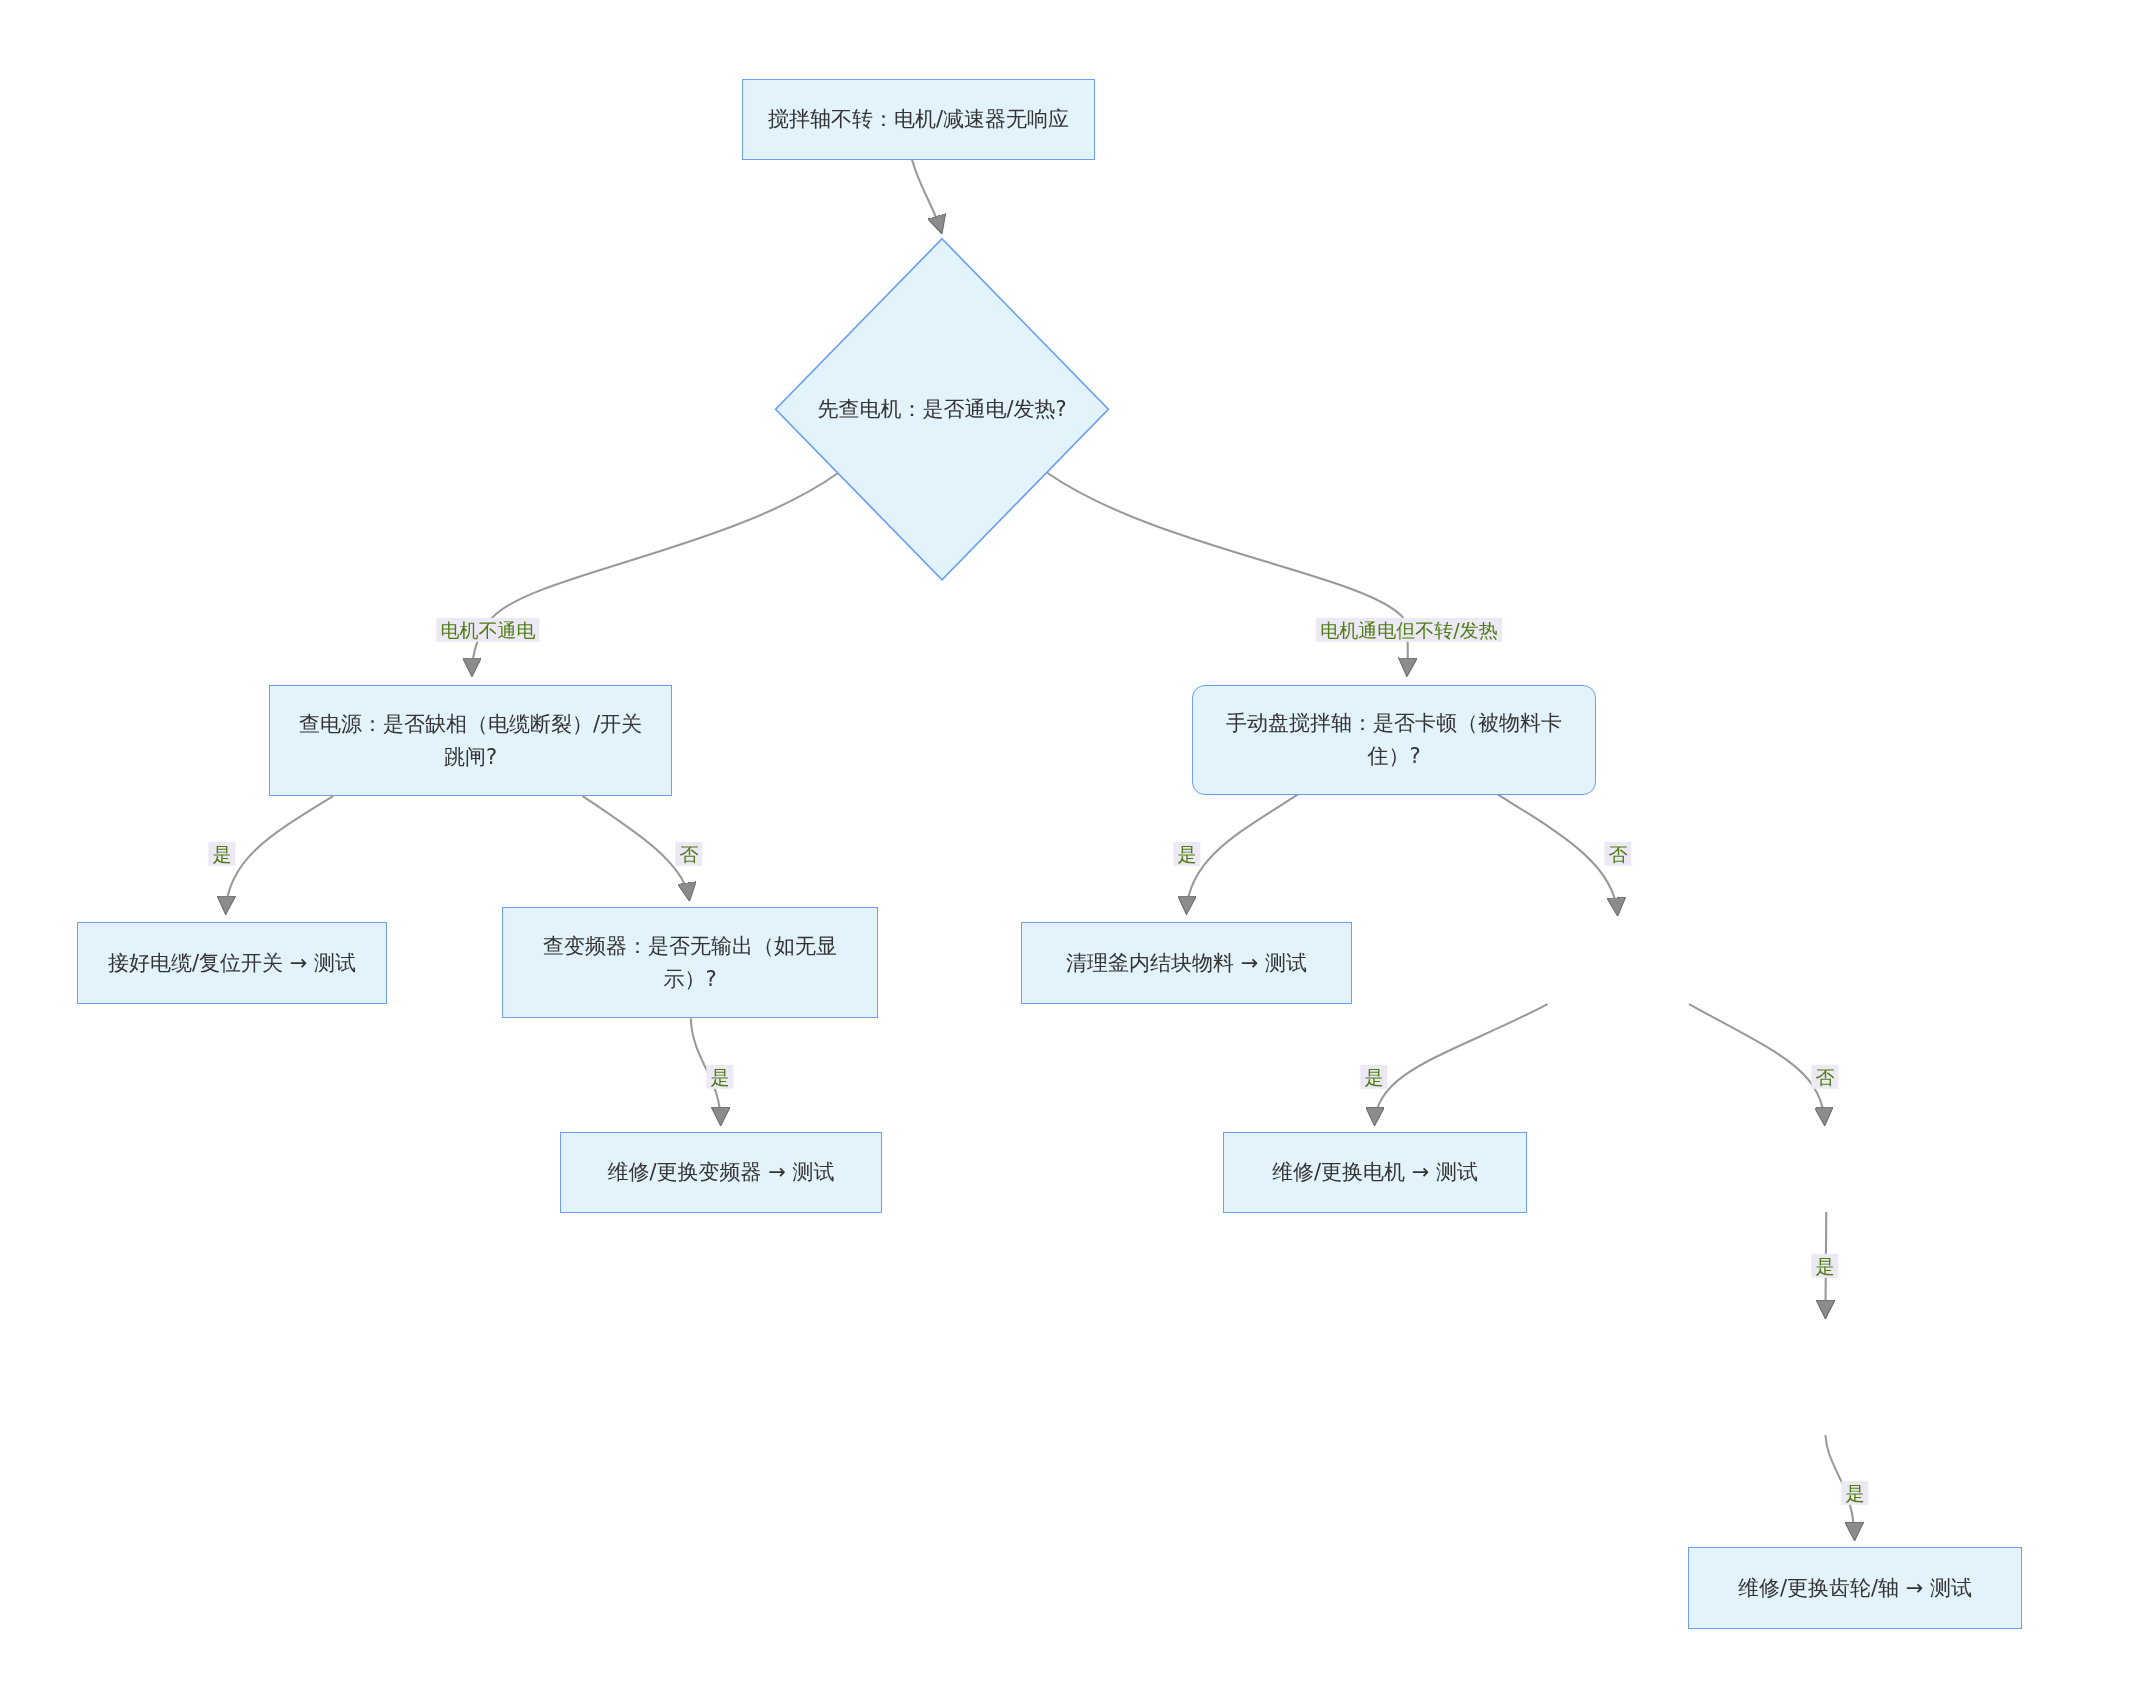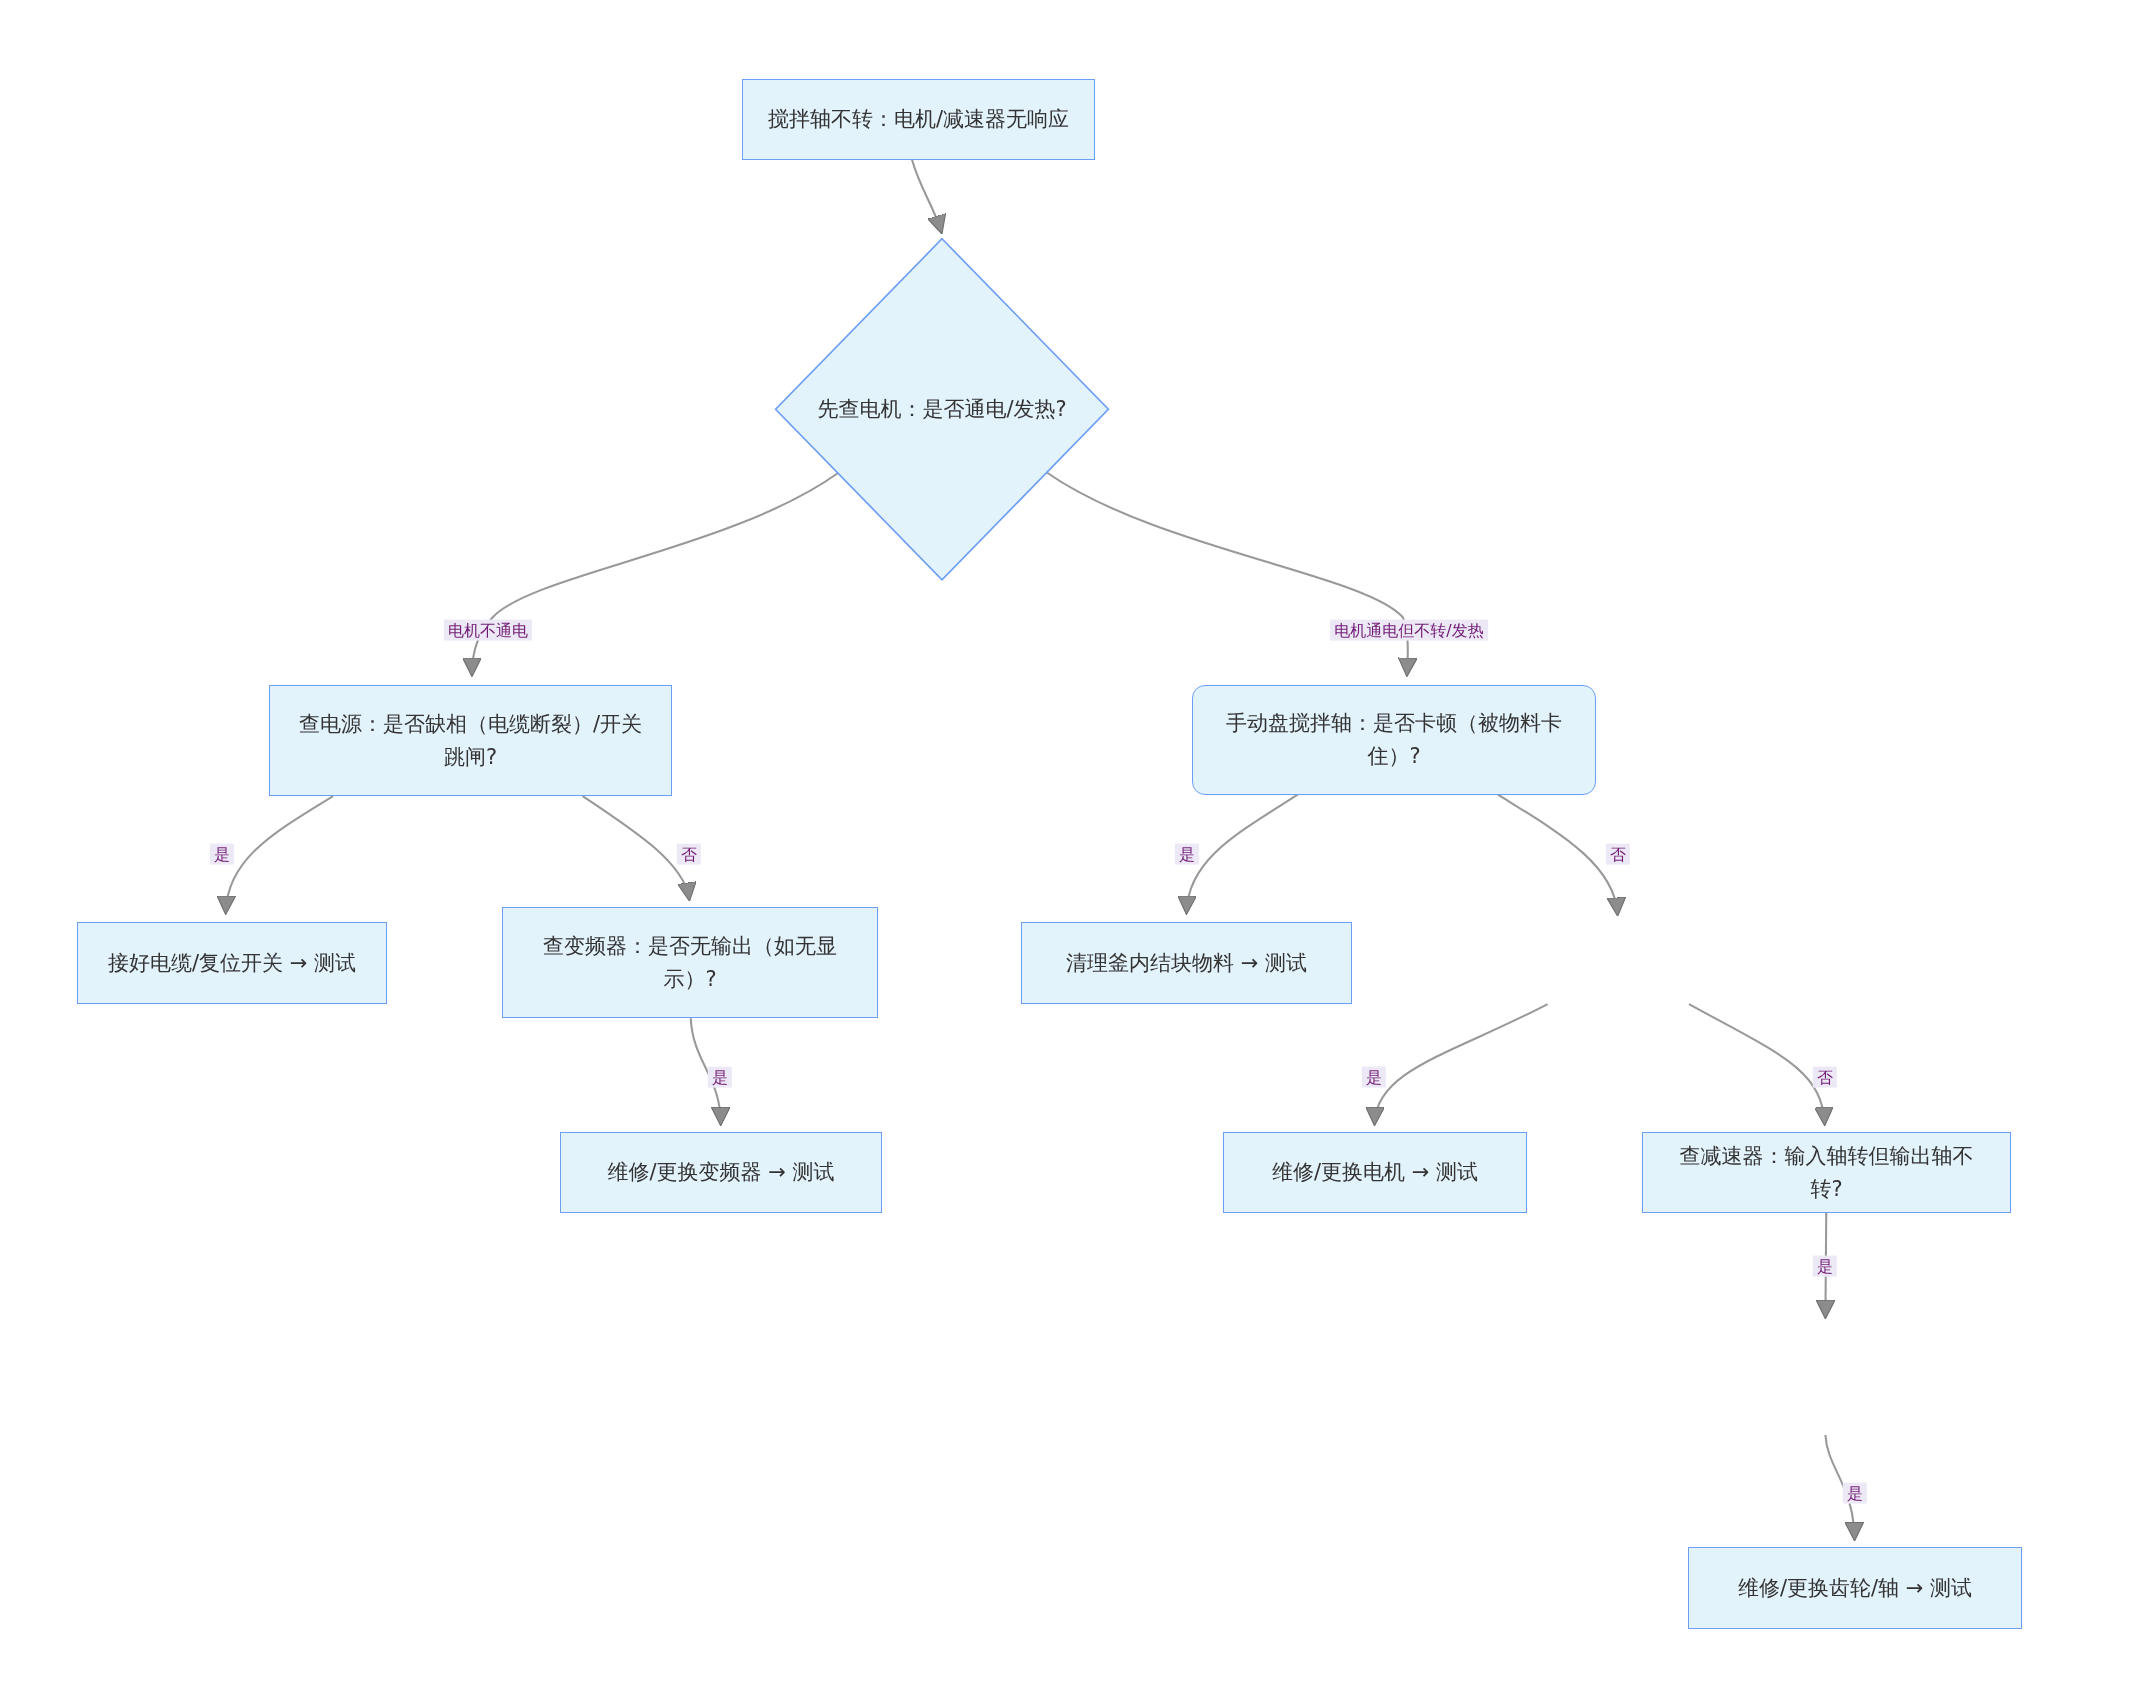--- a/index.html
+++ b/index.html
@@ -24,22 +24,22 @@
   .diamond-label {
     position:absolute;
     transform:translate(-50%,-50%);
     font-size:21px; color:#333333; white-space:nowrap;
     text-align:center;
   }
   .edge-label {
     position:absolute;
     transform:translate(-50%,-50%);
     background:#ece8f6;
-    color:#701a75;
-    font-size:16px; line-height:1.2;
+    color:#4d7c0f;
+    font-size:19px; line-height:1.2;
     padding:0.8px 4.2px;
     white-space:nowrap;
   }
 </style>
 </head>
 <body>
 
 <div id="canvas">
 
   <svg class="edges" width="2151" height="1707" viewBox="0 0 2585 2052">
@@ -93,23 +93,20 @@
 
   <div class="node" style="left:1021px; top:922px; width:331px; height:82px;">
     <span>清理釜内结块物料 → 测试</span>
   </div>
 
 
   <div class="node" style="left:1223px; top:1132px; width:304px; height:81px;">
     <span>维修/更换电机 → 测试</span>
   </div>
 
-  <div class="node" style="left:1642px; top:1132px; width:369px; height:81px;">
-    <span>查减速器：输入轴转但输出轴不转?</span>
-  </div>
 
 
   <div class="node" style="left:1688px; top:1547px; width:334px; height:82px;">
     <span>维修/更换齿轮/轴 → 测试</span>
   </div>
 
   <div class="edge-label" style="left:488px; top:630px;"><span>电机不通电</span></div>
 
   <div class="edge-label" style="left:1409px; top:630px;"><span>电机通电但不转/发热</span></div>
 

